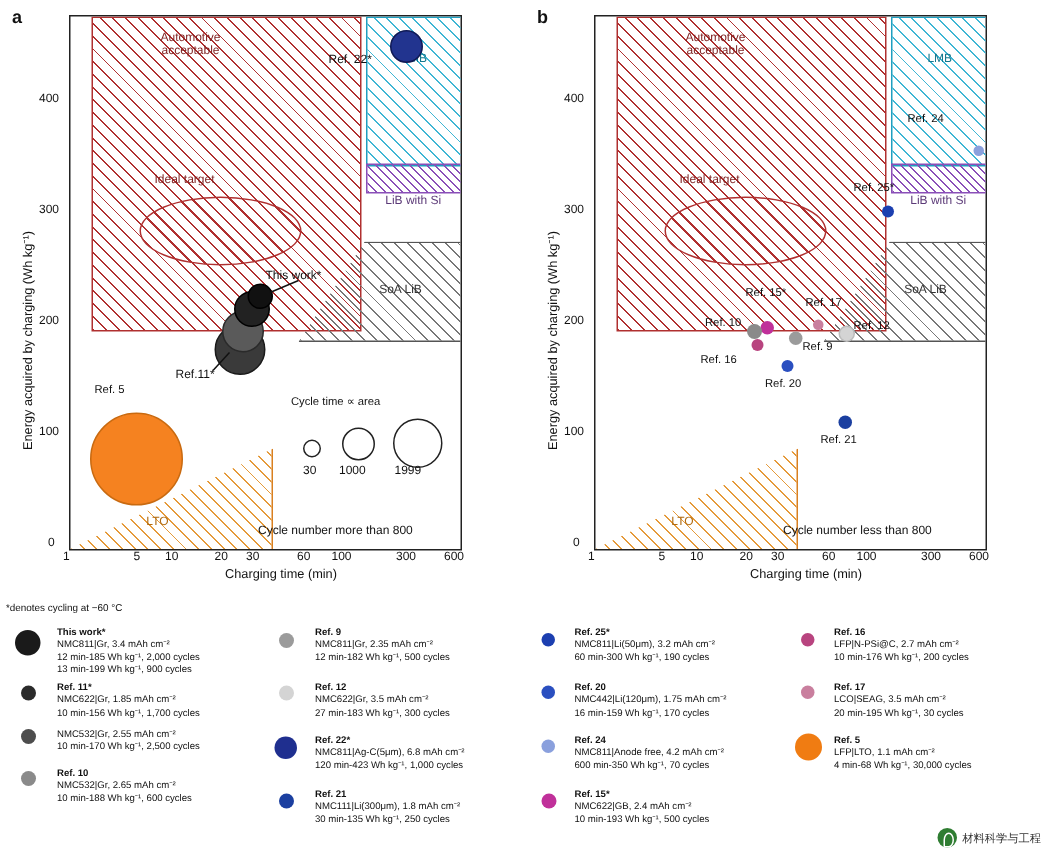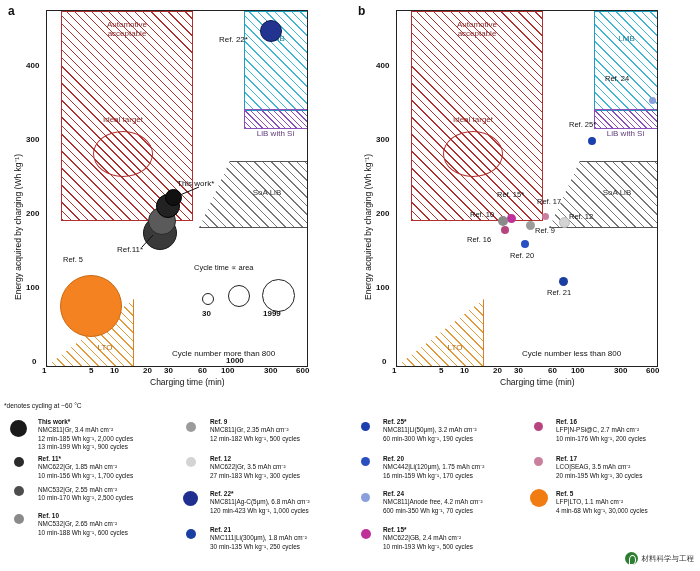--- a/index.html
+++ b/index.html
@@ -11,22 +11,22 @@
   .panel{position:absolute;top:0;}
   #panelA{left:0;width:350px;height:400px;}
   #panelB{left:350px;width:350px;height:400px;}
   .panel-letter{position:absolute;font-weight:bold;font-size:12px;}
   .axis-title-y{
     position:absolute;transform:rotate(-90deg);transform-origin:left top;
     font-size:8.5px;white-space:nowrap;
   }
   .axis-title-x{position:absolute;font-size:8.5px;white-space:nowrap;}
   .plotbox{position:absolute;border:1px solid #222;background:#fff;overflow:hidden;}
-  .tick-label{position:absolute;font-size:8px;color:#111;font-weight:bold;}
-  .region{position:absolute;overflow:hidden;}
+  .tick-label{position:absolute;font-size:8px;color:#111;}
+  .region{position:absolute;overflow:hidden;padding-left:48px;}
   .region .lbl{position:absolute;font-size:8px;line-height:1.15;color:#111;text-align:center;}
   .ptlabel{position:absolute;font-size:7.5px;line-height:1.15;color:#111;white-space:nowrap;}
   .dot{position:absolute;border-radius:50%;}
   .legend-note{position:absolute;font-size:7.5px;}
   .cyclenote{position:absolute;font-size:8px;}
   .circ{position:absolute;border:1px solid #222;border-radius:50%;background:transparent;}
   
   #legend{position:absolute;left:0;top:400px;width:700px;height:171px;background:#fff;}
   .lg-entry{position:absolute;font-size:6.4px;line-height:1.32;color:#111;}
   .lg-title{font-weight:bold;}
@@ -111,21 +111,21 @@
     <div class="ptlabel" style="left:70px;top:234px;font-size:8px;">Ref.11*</div>
 
     <div class="dot" style="left:213px;top:9px;width:20px;height:20px;background:#22348f;border:1px solid #101a55;"></div>
     <div class="ptlabel" style="left:172px;top:24px;font-size:8px;">Ref. 22*</div>
 
     <div class="legend-note" style="left:147px;top:252px;font-size:7.5px;">Cycle time ∝ area</div>
     <div class="circ" style="left:155px;top:282px;width:10px;height:10px;"></div>
     <div class="circ" style="left:181px;top:274px;width:20px;height:20px;"></div>
     <div class="circ" style="left:215px;top:268px;width:31px;height:31px;"></div>
     <div class="tick-label" style="left:155px;top:298px;">30</div>
-    <div class="tick-label" style="left:179px;top:298px;margin-top:47px;">1000</div>
+    <div class="tick-label" style="left:179px;top:298px;">1000</div>
     <div class="tick-label" style="left:216px;top:298px;">1999</div>
 
     <div class="cyclenote" style="left:125px;top:338px;text-align:right;">Cycle number more than 800</div>
   </div>
 </div>
 
 <div class="panel" id="panelB">
   <div class="panel-letter" style="left:8px;top:4px;">b</div>
 
   <div class="axis-title-y" style="left:12px;top:300px;">Energy acquired by charging (Wh kg⁻¹)</div>

